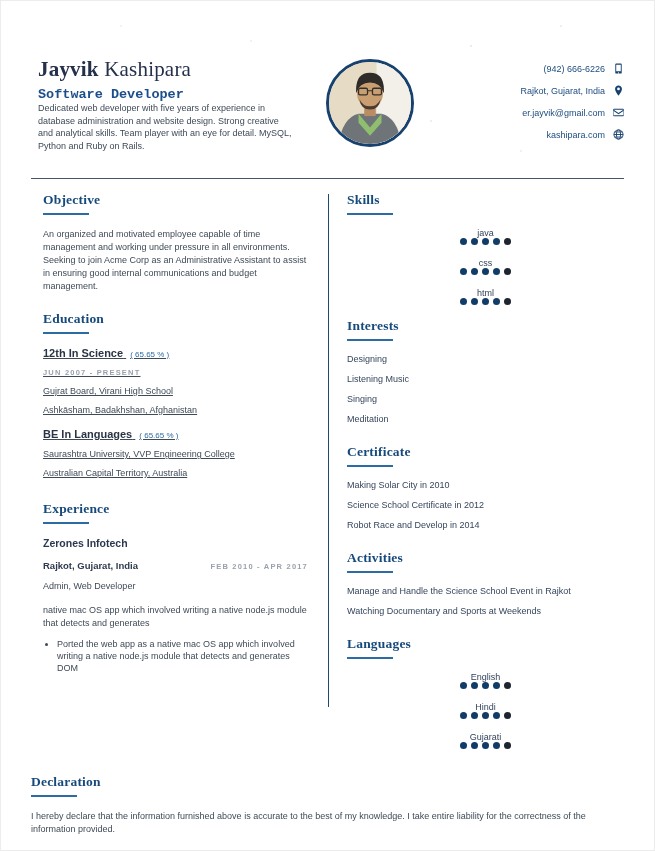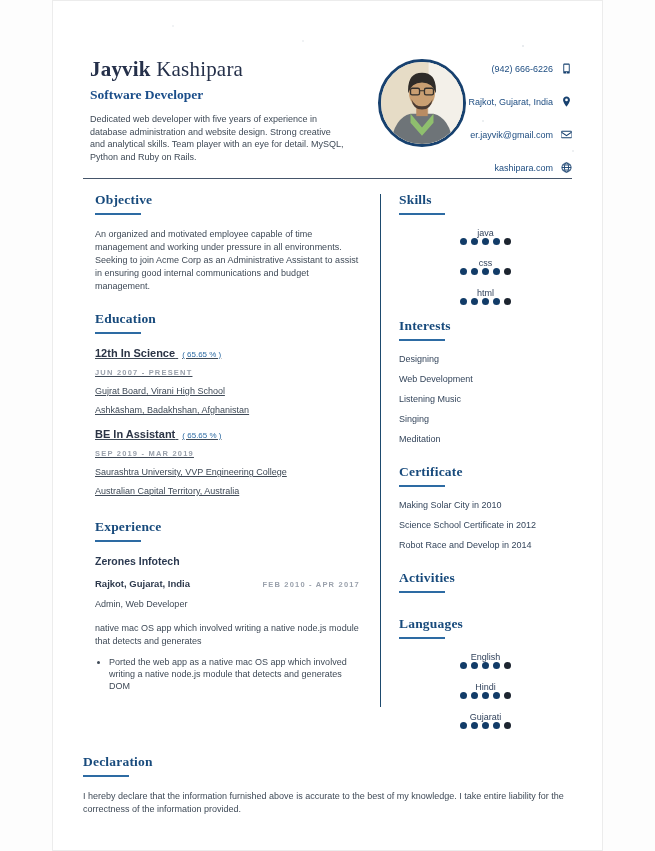--- a/index.html
+++ b/index.html
@@ -1,45 +1,45 @@
 <!DOCTYPE html>
 <html><head>
 <meta charset="utf-8">
 <style>
   * { margin:0; padding:0; box-sizing:border-box; }
   html,body { background:#fdfdfd; }
   body { font-family:"Liberation Sans","DejaVu Sans",sans-serif; color:#3f4a57; }
   .page {
-    position:relative; width:551px; height:851px; margin:0 auto;
+    position:relative; width:655px; height:851px; margin:0 auto;
     background:#ffffff; border:1px solid #ececec; overflow:hidden;
   }
   
   .header {
     position:relative; height:177px; padding:56px 30px 0 37px;
     display:flex; align-items:flex-start;
     background-image:
       radial-gradient(circle 1.5px at 470px 45px, #e9ecef 98%, transparent),
       radial-gradient(circle 1.5px at 560px 25px, #eceff1 98%, transparent),
       radial-gradient(circle 1.5px at 430px 120px, #eceff1 98%, transparent),
       radial-gradient(circle 1.5px at 620px 90px, #eef0f2 98%, transparent),
       radial-gradient(circle 1.5px at 520px 150px, #eef0f2 98%, transparent),
       radial-gradient(circle 1.5px at 250px 40px, #f0f2f4 98%, transparent),
       radial-gradient(circle 1.5px at 120px 25px, #f1f3f5 98%, transparent);
   }
   .id-block { width:268px; }
   .name { font-family:"Liberation Serif","DejaVu Serif",serif; font-size:21px; color:#25304a; letter-spacing:.2px; }
   .name .fn { font-weight:700; }
-  .job-title { font-family:Liberation Serif, serif; font-size:13.5px; font-weight:700; color:#1b4e8a; margin-top:5px; }
-  .summary { margin-top:10px; font-size:9px; line-height:12.5px; color:#3f4a57; width:258px; }
+  .job-title { font-family:Liberation Mono, monospace; font-size:13.5px; font-weight:700; color:#1b4e8a; margin-top:5px; }
+  .summary { font-size:9px; line-height:12.5px; color:#3f4a57; width:258px; }
   .photo-wrap { margin-left:20px; margin-top:2px; }
   .photo {
     width:88px; height:88px; border-radius:50%; border:3px solid #17416f; overflow:hidden; background:#f4f1ea;
   }
   .photo svg { display:block; width:100%; height:100%; }
-  .contacts { margin-left:auto; margin-top:6px; display:flex; flex-direction:column; gap:22px; align-items:flex-end; }
+  .contacts { margin-left:auto; margin-top:6px; display:flex; flex-direction:column; gap:11px; align-items:flex-end; }
   .contact { display:flex; align-items:center; gap:8px; font-size:9px; color:#1d4c80; }
   .contact svg { width:11px; height:11px; flex:0 0 auto; color:#17416f; }
   .header-rule { height:1px; background:#45556a; margin:0 30px; }
   
   .columns { display:flex; padding:13px 30px 0 30px; min-height:527px; }
   .col-left  { width:297px; padding:0 20px 0 12px; }
   .col-divider { width:1px; background:#1d4a6e; margin-top:2px; height:513px; }
   .col-right { flex:1; padding:0 0 0 18px; }
   
   .section h2 {
@@ -162,24 +162,23 @@
             <span>12th In Science</span>
             <span class="score">( 65.65 % )</span>
           </div>
           <div class="date-label">JUN 2007 - PRESENT</div>
           <div class="inst">Gujrat Board, Virani High School</div>
           <div class="loc">Ashkāsham, Badakhshan, Afghanistan</div>
         </div>
 
         <div class="edu-item">
           <div class="degree-line">
-            <span>BE In Assistant</span>
+            <span>BE In Languages</span>
             <span class="score">( 65.65 % )</span>
           </div>
-          <div class="date-label">SEP 2019 - MAR 2019</div>
           <div class="inst">Saurashtra University, VVP Engineering College</div>
           <div class="loc">Australian Capital Territory, Australia</div>
         </div>
       </div>
 
       <div class="spacer-10"></div>
 
       <div class="section">
         <h2>Experience</h2>
         <div class="h-underline"></div>
@@ -233,21 +232,20 @@
               <span class="dot filled"></span>
             </span>
         </div>
       </div>
 
       <div class="section">
         <h2>Interests</h2>
         <div class="h-underline"></div>
         <div class="plain-list">
           <div>Designing</div>
-          <div>Web Development</div>
           <div>Listening Music</div>
           <div>Singing</div>
           <div>Meditation</div>
         </div>
       </div>
 
       <div class="spacer-10"></div>
 
       <div class="section">
         <h2>Certificate</h2>
@@ -257,20 +255,24 @@
           <div>Science School Certificate in 2012</div>
           <div>Robot Race and Develop in 2014</div>
         </div>
       </div>
 
       <div class="spacer-10"></div>
 
       <div class="section">
         <h2>Activities</h2>
         <div class="h-underline"></div>
+        <div class="plain-list">
+          <div>Manage and Handle the Science School Event in Rajkot</div>
+          <div>Watching Documentary and Sports at Weekends</div>
+        </div>
       </div>
 
       <div class="spacer-10"></div>
 
       <div class="section">
         <h2>Languages</h2>
         <div class="h-underline"></div>
         <div class="rate-row">
           <span class="rname">English</span>
           <span class="dots">

